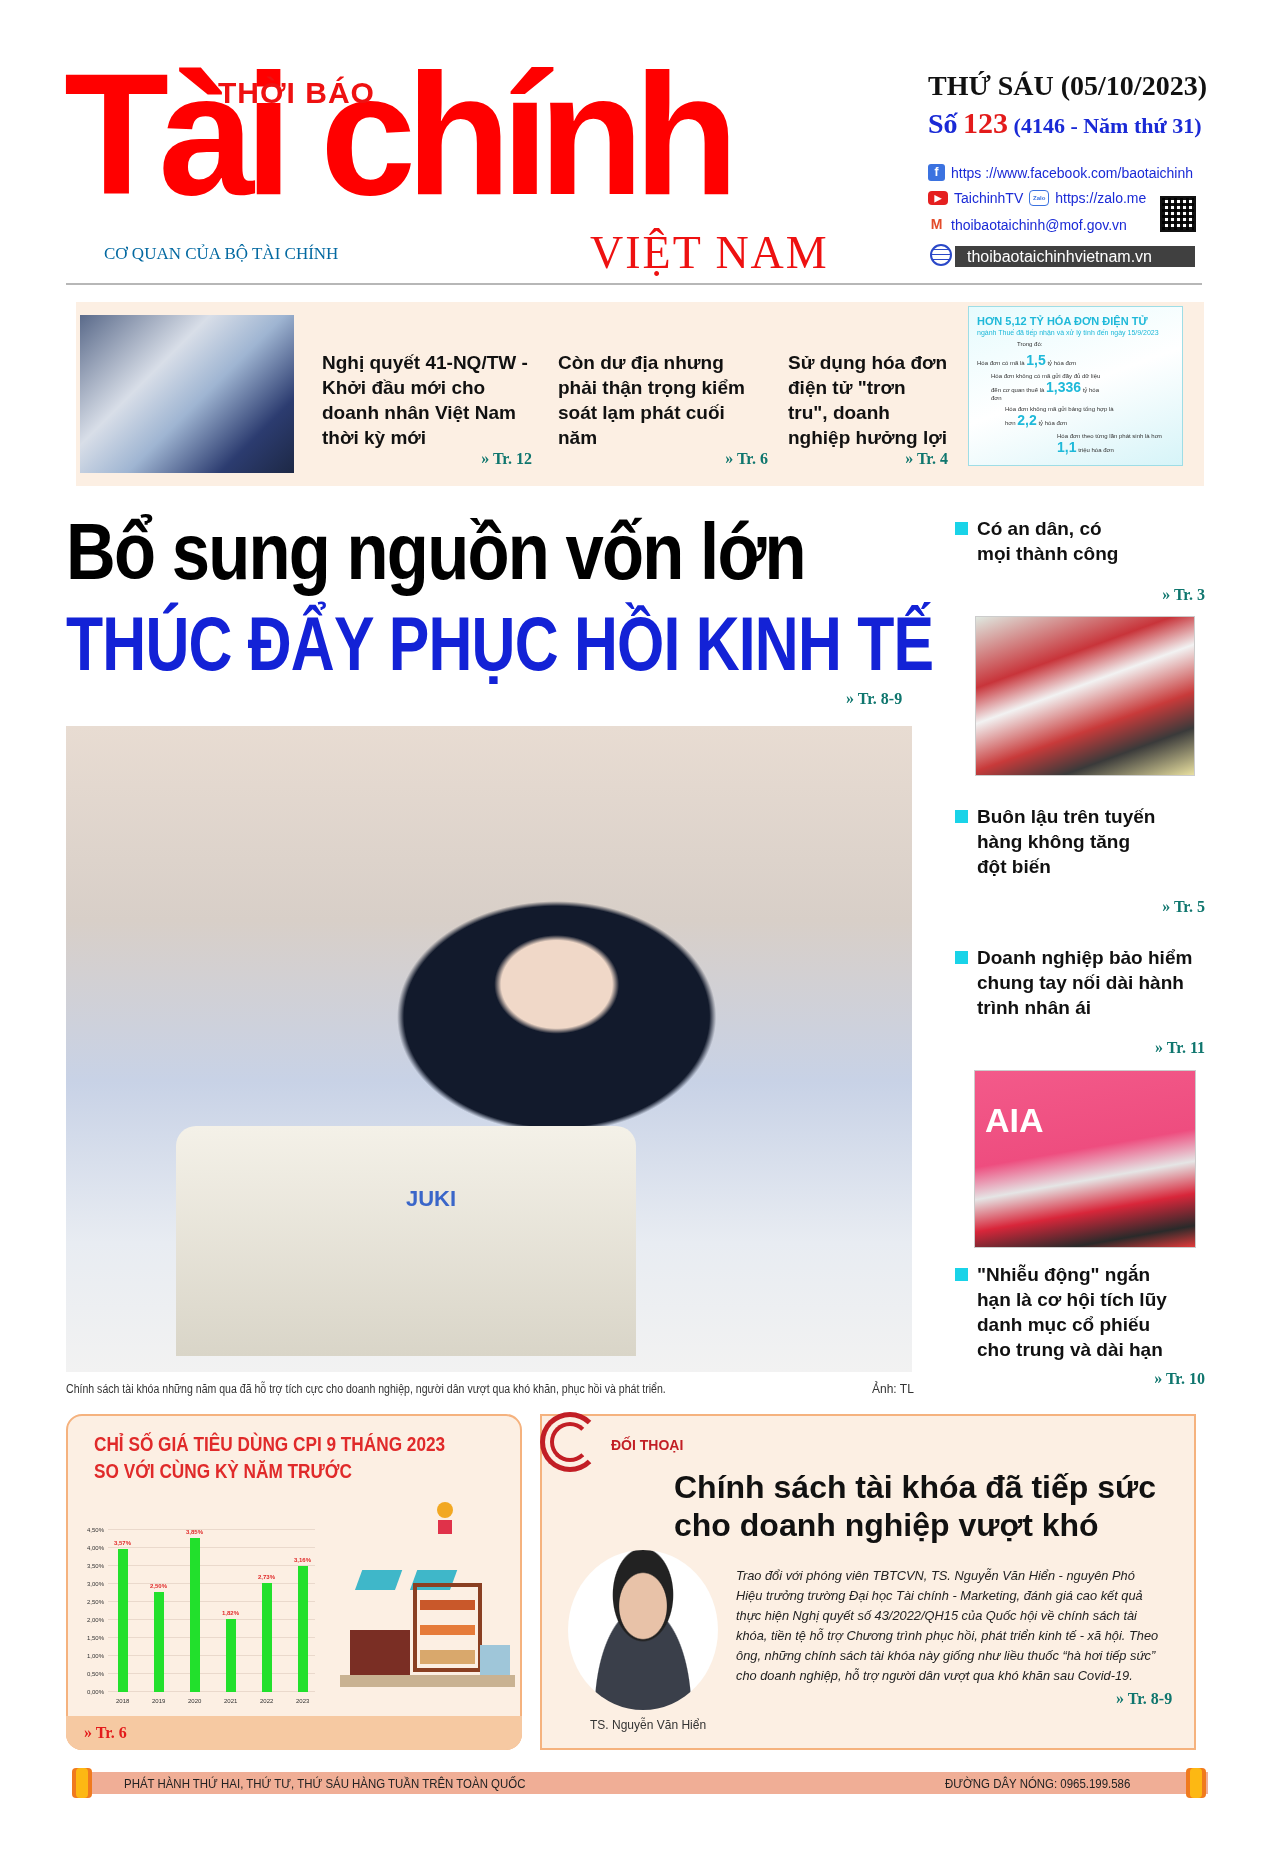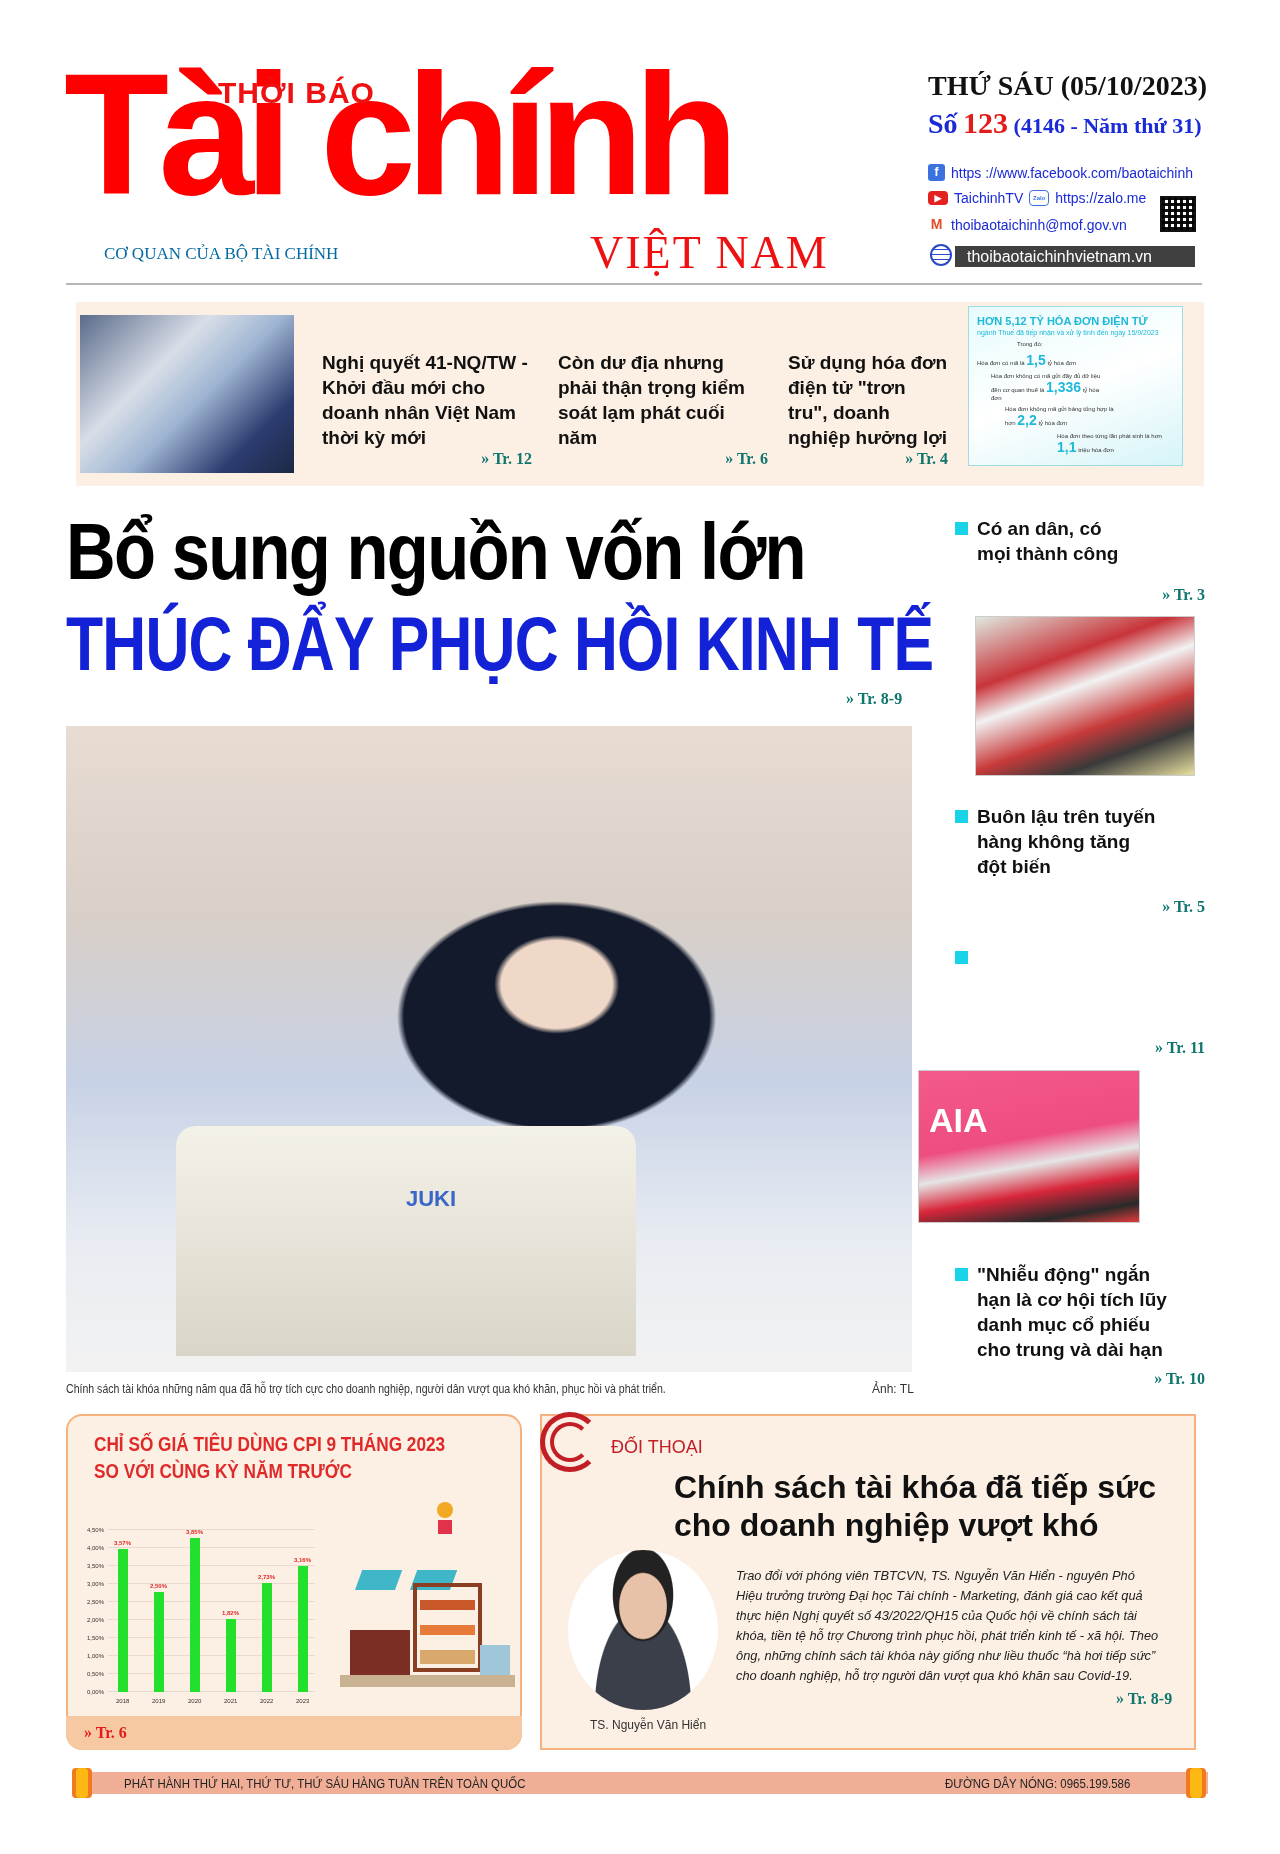--- a/index.html
+++ b/index.html
@@ -55,41 +55,41 @@
   .machine { position: absolute; left: 110px; top: 400px; width: 460px; height: 230px; background: linear-gradient(180deg, #f4f1e8, #d9d5c8); border-radius: 20px 20px 0 0; }
   .machine-brand { position: absolute; left: 230px; top: 60px; color: #3a66c9; font-weight: 900; font-size: 22px; }
   .caption { left: 66px; top: 1382px; font-size: 12px; color: #333; white-space: nowrap; transform: scaleX(0.88); transform-origin: left; }
   .credit { left: 872px; top: 1382px; font-size: 12px; color: #333; }
 
   
   .rc-item { left: 955px; width: 250px; font-weight: 700; font-size: 19px; line-height: 25px; color: #111; padding-left: 22px; position: absolute; }
   .rc-bullet { position: absolute; left: 0; top: 6px; width: 13px; height: 13px; background: #19d3e8; }
   .rc-tr { position: absolute; right: 0; }
   .rc-photo1 { left: 975px; top: 616px; width: 220px; height: 160px; background: linear-gradient(160deg, #dfe8e0 0%, #c8343a 30%, #f2f2f2 45%, #c83a3a 65%, #3a3a3a 80%, #e9e0a0 100%); border: 1px solid #ccc; }
-  .rc-photo2 { left: 918px; top: 1070px; width: 222px; height: 153px; background: linear-gradient(170deg, #f35a8a 0%, #ee4d7f 45%, #e5e5e5 60%, #d8263a 75%, #2a2a2a 90%, #e33a3a 100%); border: 1px solid #ccc; }
+  .rc-photo2 { left: 974px; top: 1070px; width: 222px; height: 178px; background: linear-gradient(170deg, #f35a8a 0%, #ee4d7f 45%, #e5e5e5 60%, #d8263a 75%, #2a2a2a 90%, #e33a3a 100%); border: 1px solid #ccc; }
   .aia { position: absolute; left: 10px; top: 30px; color: #fff; font-weight: 900; font-size: 34px; }
 
   
   .cpi-box { left: 66px; top: 1414px; width: 456px; height: 336px; background: #fcefe3; border: 2px solid #f5b27e; border-radius: 16px; }
   .cpi-title { left: 94px; top: 1430px; font-weight: 900; font-size: 21px; line-height: 27px; color: #e02a2a; transform: scaleX(0.82); transform-origin: left; white-space: nowrap; }
   .cpi-bottom { left: 66px; top: 1716px; width: 456px; height: 34px; background: #f6c9a2; border-radius: 0 0 16px 16px; }
   .cpi-tr { left: 84px; top: 1724px; font-family: "Liberation Serif", serif; font-weight: 700; font-size: 16px; color: #e31b1b; }
   .chart { left: 80px; top: 1500px; width: 235px; height: 210px; }
   .y-tick { position: absolute; left: 0; font-size: 6px; color: #333; width: 24px; text-align: right; }
   .gridline { position: absolute; left: 28px; right: 0; height: 1px; background: #ead9cc; }
   .bar { position: absolute; width: 10px; background: #22e02c; bottom: 18px; }
   .bar-val { position: absolute; font-size: 6px; font-weight: 700; color: #e02a2a; white-space: nowrap; }
   .x-tick { position: absolute; bottom: 6px; font-size: 6px; color: #333; }
   .shop { left: 320px; top: 1480px; width: 195px; height: 225px; }
 
   
   .dlg-box { left: 540px; top: 1414px; width: 656px; height: 336px; background: #fcefe3; border: 2px solid #f5b27e; }
   .dlg-logo { left: 540px; top: 1412px; width: 60px; height: 60px; border-radius: 50%; border: 5px solid #c21e25; border-right-color: transparent; }
   .dlg-logo2 { left: 550px; top: 1422px; width: 40px; height: 40px; border-radius: 50%; border: 4px solid #c21e25; border-right-color: transparent; }
-  .dlg-label { left: 571px; top: 1437px; font-weight: 400; font-size: 18px; color: #c21e25; padding-left: 40px; }
+  .dlg-label { left: 571px; top: 1437px; font-weight: 700; font-size: 14px; color: #c21e25; padding-left: 40px; }
   .dlg-title { left: 674px; top: 1468px; font-size: 32px; line-height: 38px; font-weight: 700; color: #111; }
   .dlg-photo { left: 568px; top: 1550px; width: 150px; height: 160px; border-radius: 50%; background: radial-gradient(ellipse at 50% 35%, #e8c2a8 0 22%, transparent 23%), radial-gradient(ellipse at 50% 28%, #222 0 28%, transparent 29%), radial-gradient(ellipse at 50% 100%, #3a3f4a 0 45%, transparent 46%), #ffffff; }
   .dlg-name { left: 590px; top: 1718px; font-size: 12px; color: #333; }
   .dlg-text { left: 736px; top: 1566px; width: 450px; font-style: italic; font-size: 13.5px; line-height: 20px; color: #222; transform: scaleX(0.95); transform-origin: left; }
   .dlg-tr { left: 1116px; top: 1690px; }
 
   
   .foot-bar { left: 72px; top: 1772px; width: 1136px; height: 22px; background: #f0ae96; }
   .foot-end { top: 1768px; width: 12px; height: 30px; background: #fdb813; border-radius: 4px; box-shadow: -4px 0 0 #f07a1e, 4px 0 0 #f07a1e; }
   .foot-left { left: 124px; top: 1776px; font-size: 13px; color: #222; transform: scaleX(0.88); transform-origin: left; white-space: nowrap; }
@@ -176,20 +176,21 @@
 <div class="abs rc-photo1"></div>
 
 <div class="rc-item" style="top:804px; height:110px;">
   <span class="rc-bullet"></span>
   <div style="width:180px;">Buôn lậu trên tuyến hàng không tăng đột biến</div>
   <div class="tr rc-tr" style="top:90px;">» Tr. 5</div>
 </div>
 
 <div class="rc-item" style="top:945px; height:110px;">
   <span class="rc-bullet"></span>
+  <div style="width:228px;">Doanh nghiệp bảo hiểm chung tay nối dài hành trình nhân ái</div>
   <div class="tr rc-tr" style="top:90px;">» Tr. 11</div>
 </div>
 <div class="abs rc-photo2">
   <div class="aia">AIA</div>
 </div>
 
 <div class="rc-item" style="top:1262px; height:130px;">
   <span class="rc-bullet"></span>
   <div style="width:210px;">"Nhiễu động" ngắn hạn là cơ hội tích lũy danh mục cổ phiếu cho trung và dài hạn</div>
   <div class="tr rc-tr" style="top:104px;">» Tr. 10</div>

